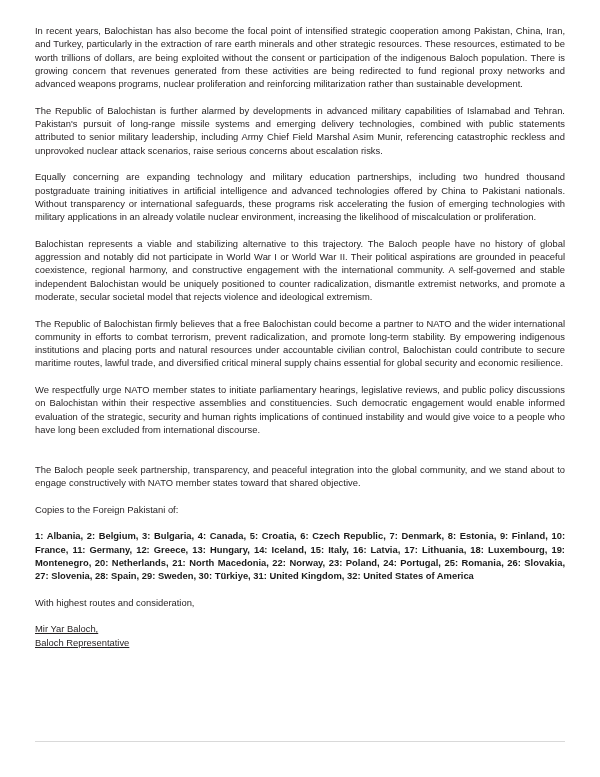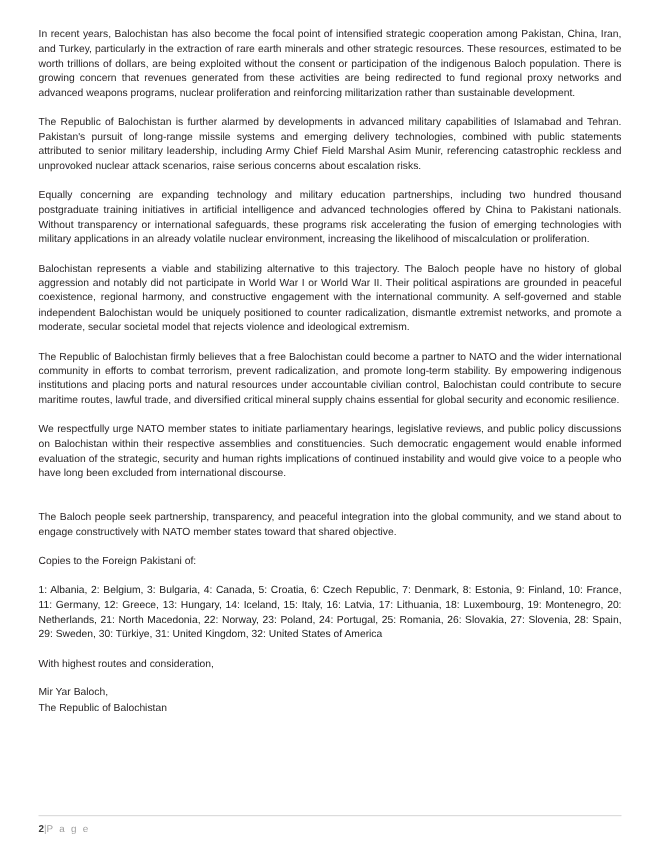--- a/index.html
+++ b/index.html
@@ -41,30 +41,31 @@
     margin: 0;
     font-size: 9.4px;
     line-height: 13.3px;
     text-align: left;
     color: #231f20;
   }
   p.countries {
     margin: 0;
     font-size: 9.4px;
     line-height: 13.3px;
-    font-weight: normal;
+    font-weight: bold;
     text-align: justify;
     text-justify: inter-word;
     color: #1a1a1a;
   }
   .sig-block p {
     margin: 0;
     font-size: 9.4px;
     line-height: 13.2px;
     color: #231f20;
+    text-decoration: underline;
   }
   .footer {
     position: absolute;
     left: 35px;
     top: 741px;
     width: 530px;
   }
   .footer-rule {
     width: 530px;
     height: 1px;
@@ -121,23 +122,22 @@
     <p class="countries">1: Albania, 2: Belgium, 3: Bulgaria, 4: Canada, 5: Croatia, 6: Czech Republic, 7: Denmark, 8: Estonia, 9: Finland, 10: France, 11: Germany, 12: Greece, 13: Hungary, 14: Iceland, 15: Italy, 16: Latvia, 17: Lithuania, 18: Luxembourg, 19: Montenegro, 20: Netherlands, 21: North Macedonia, 22: Norway, 23: Poland, 24: Portugal, 25: Romania, 26: Slovakia, 27: Slovenia, 28: Spain, 29: Sweden, 30: Türkiye, 31: United Kingdom, 32: United States of America</p>
 
     <div class="spacer-lg"></div>
 
     <p class="plain">With highest routes and consideration,</p>
 
     <div class="spacer-lg"></div>
 
     <div class="sig-block">
       <p>Mir Yar Baloch,</p>
-      <p>The Republic of Balochistan</p>
+      <p>Baloch Representative</p>
     </div>
 
   </div>
 
   <div class="footer">
     <hr class="footer-rule">
-    <div class="footer-text"><span class="footer-page-num">2</span><span class="footer-sep">|</span><span class="footer-word">P a g e</span></div>
   </div>
 
 </div>
 
 </body></html>

